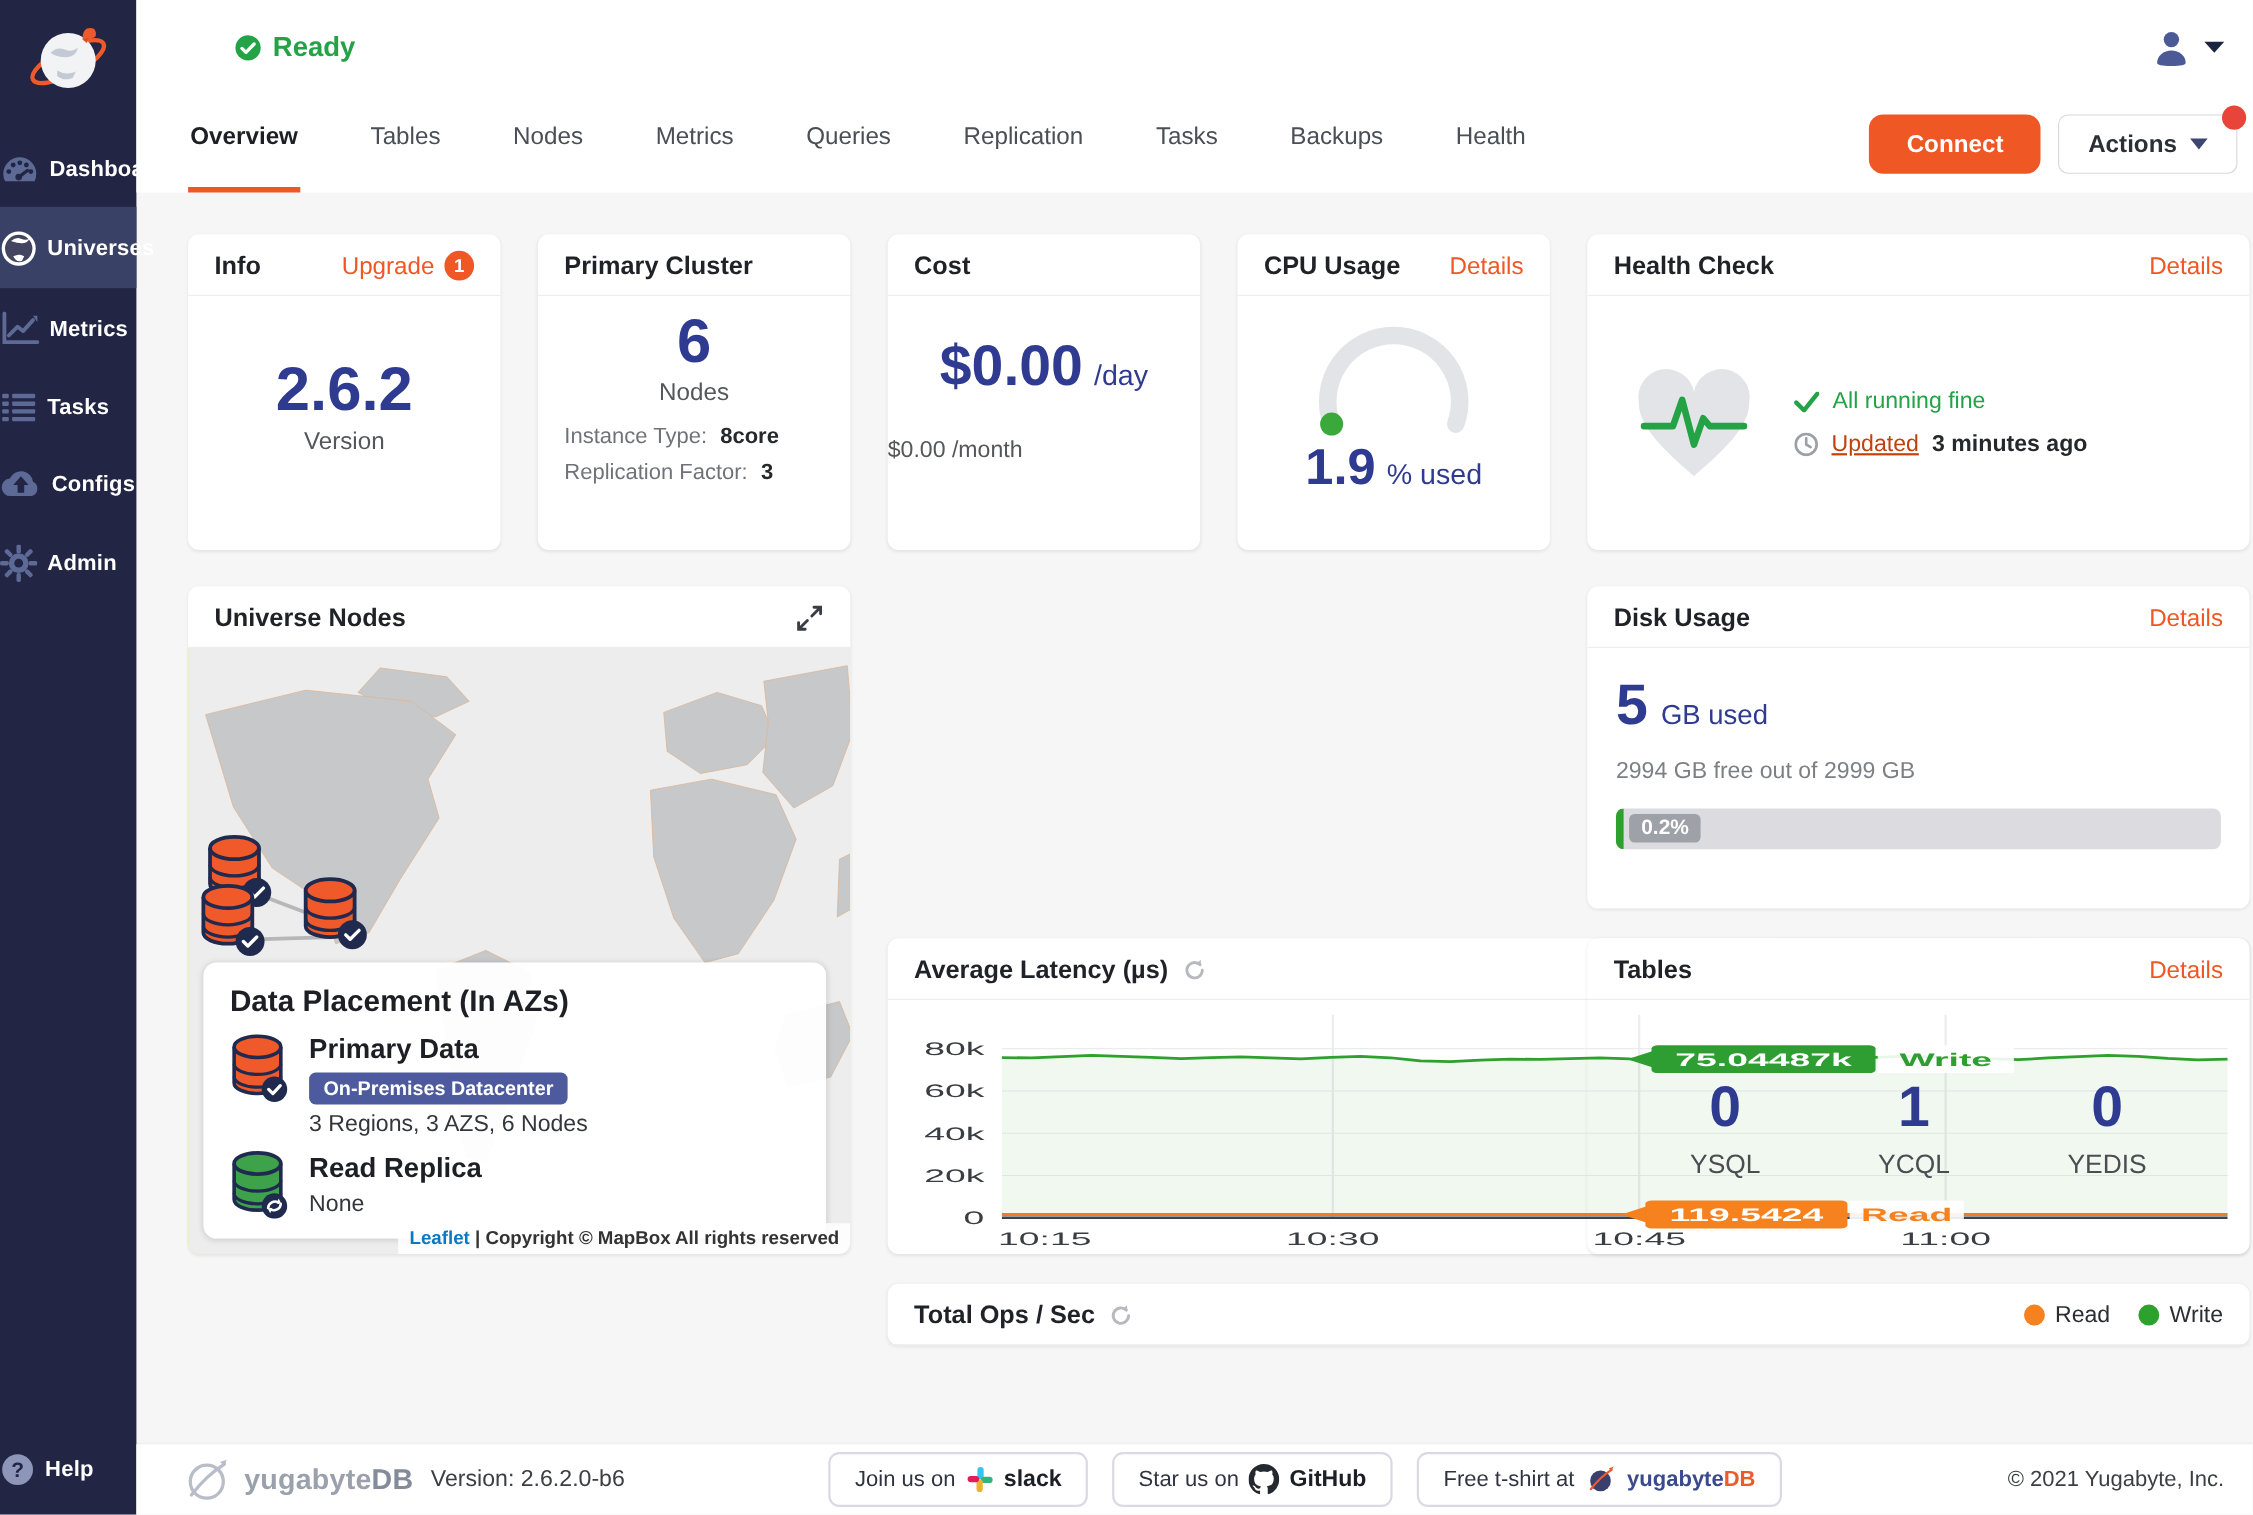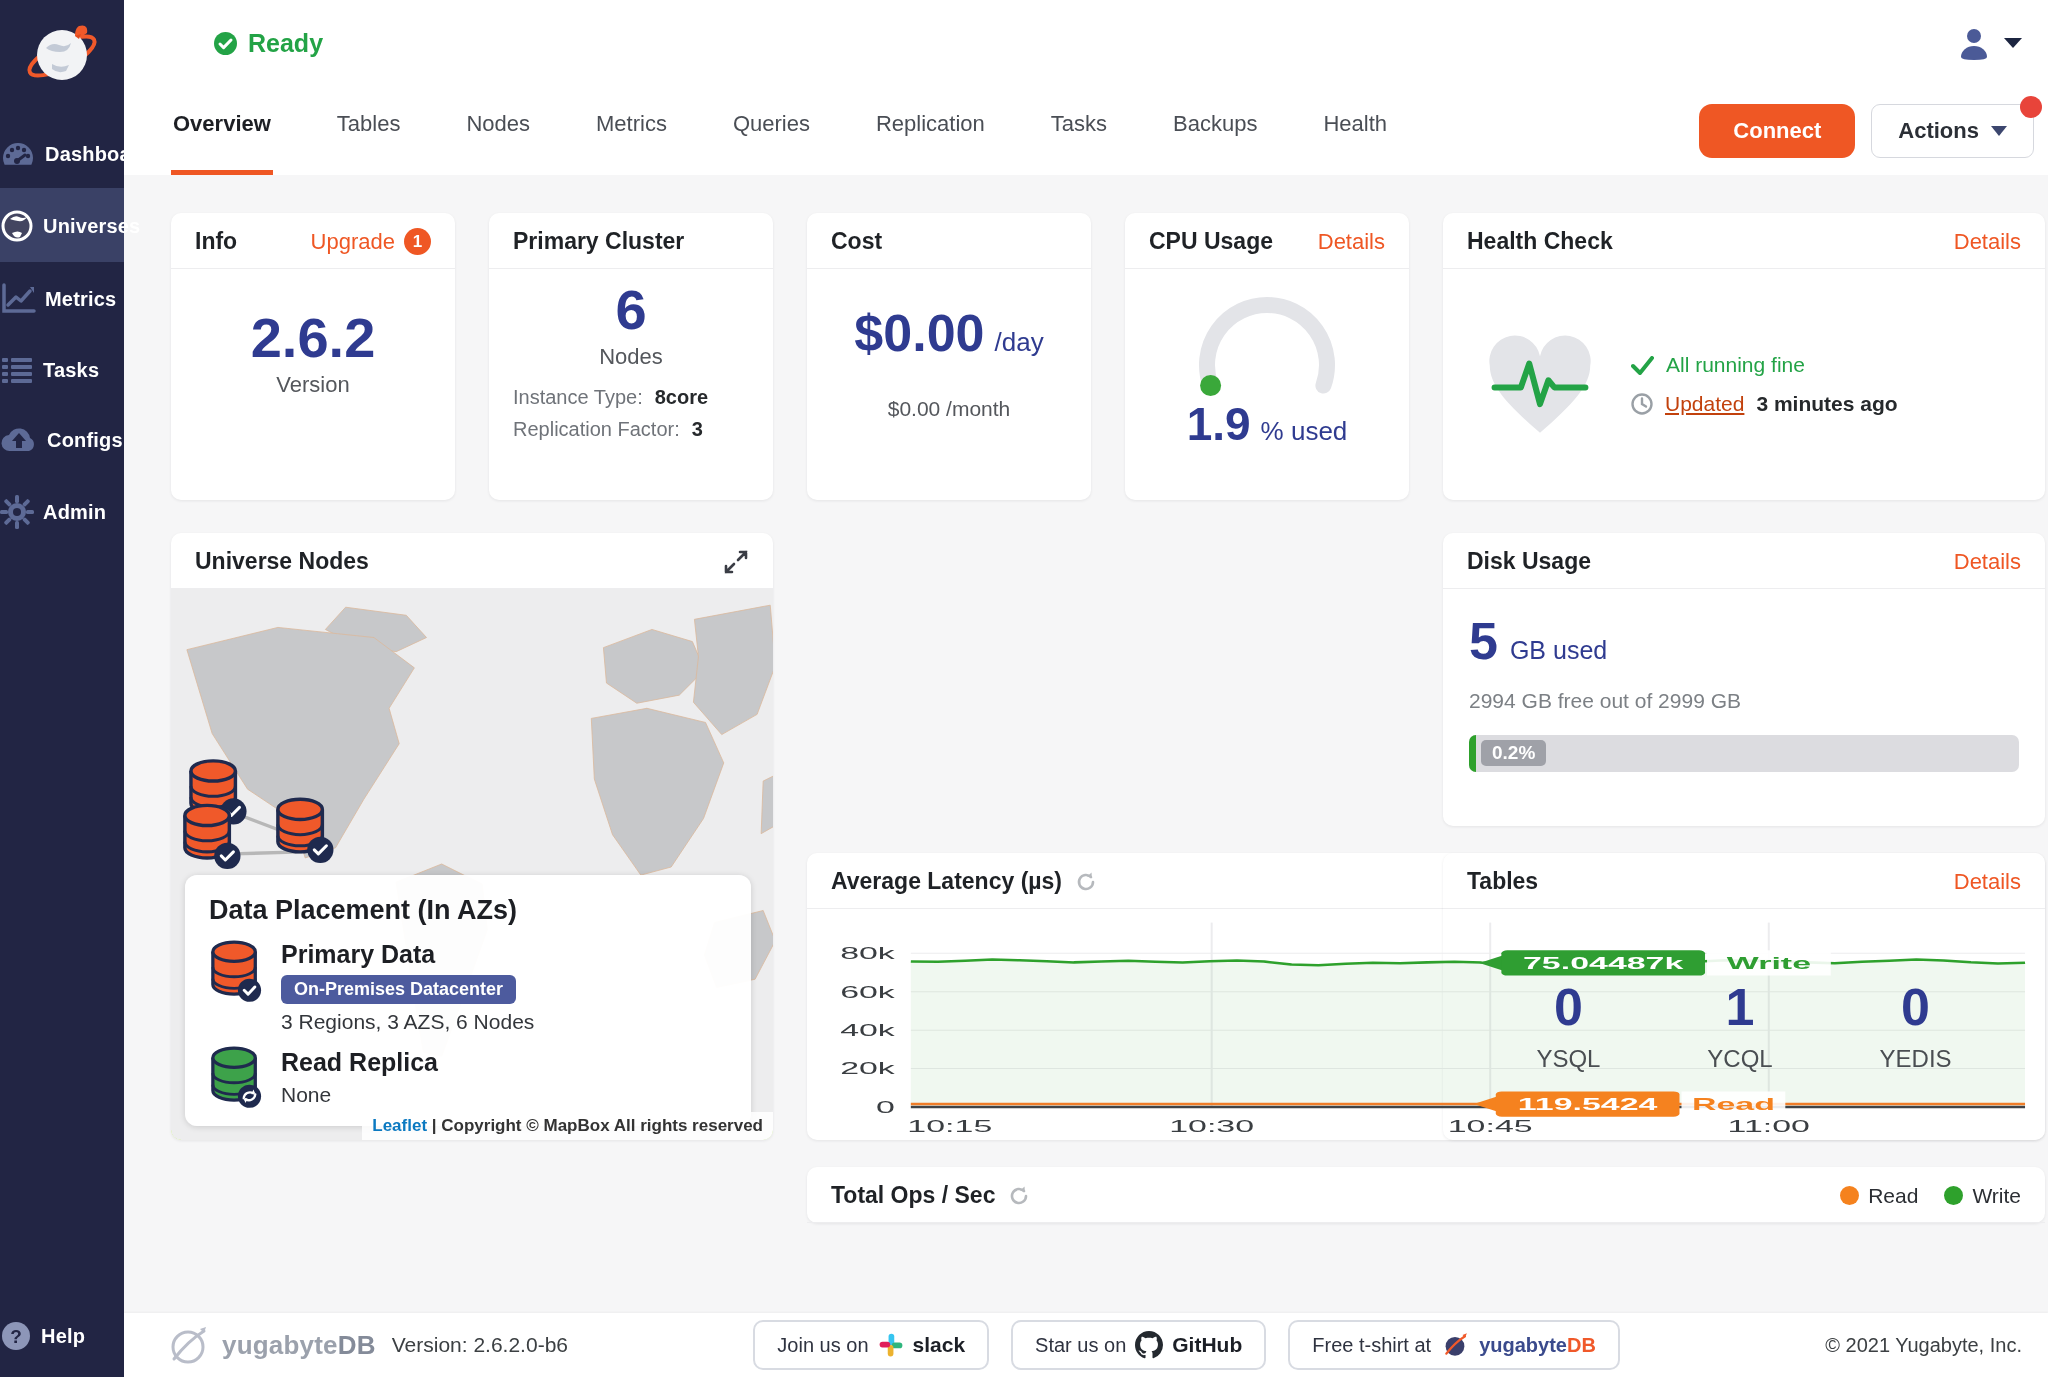--- a/index.html
+++ b/index.html
@@ -55,21 +55,21 @@
   .upgrade-link { display:flex; align-items:center; margin-left:auto; color:#ef5724; font-size:22px; cursor:pointer; }
 
   .pc-rows { padding:16px 24px 0; }
   .pc-row { display:flex; font-size:20px; margin-bottom:9px; }
   .pc-key { color:#6f7379; margin-right:12px; }
   .pc-val { color:#26292c; font-weight:600; }
 
   .cost-line { display:flex; align-items:baseline; gap:10px; justify-content:center; padding-top:34px; }
   .cost-big { font-size:52px; font-weight:700; color:#2f3b90; }
   .cost-unit { font-size:26px; color:#2f3b90; }
-  .cost-sub { text-align:center; font-size:21px; color:#54575c; margin-top:34px; }
+  .cost-sub { text-align:left; font-size:21px; color:#54575c; margin-top:34px; }
 
   .gauge-wrap { display:flex; flex-direction:column; align-items:center; padding-top:18px; }
   .gauge-caption { display:flex; align-items:baseline; gap:10px; margin-top:-22px; }
   .gauge-num { font-size:46px; font-weight:700; color:#2f3b90; }
   .gauge-unit { font-size:26px; color:#2f3b90; }
 
   .health-body { display:flex; align-items:center; gap:30px; padding:0 20px 0 36px; }
   .health-col { display:flex; flex-direction:column; gap:15px; }
   .health-row { display:flex; align-items:center; gap:12px; font-size:21px; }
   .health-ok { color:#23a346; font-weight:500; }
@@ -295,21 +295,21 @@
 
           <div class="card">
             <div class="card-head">
               <span class="card-title">Info</span>
               <span class="upgrade-link">
                 <span>Upgrade</span>
                 <span class="upgrade-badge">1</span>
               </span>
             </div>
             <div class="card-body center-metric">
-              <div class="big-num" style="margin-top:14px">2.6.2</div>
+              <div class="big-num" style="margin-top:30px">2.6.2</div>
               <div class="metric-label">Version</div>
             </div>
           </div>
 
           <div class="card">
             <div class="card-head">
               <span class="card-title">Primary Cluster</span>
             </div>
             <div class="card-body">
               <div class="center-metric" style="padding-top:12px">

